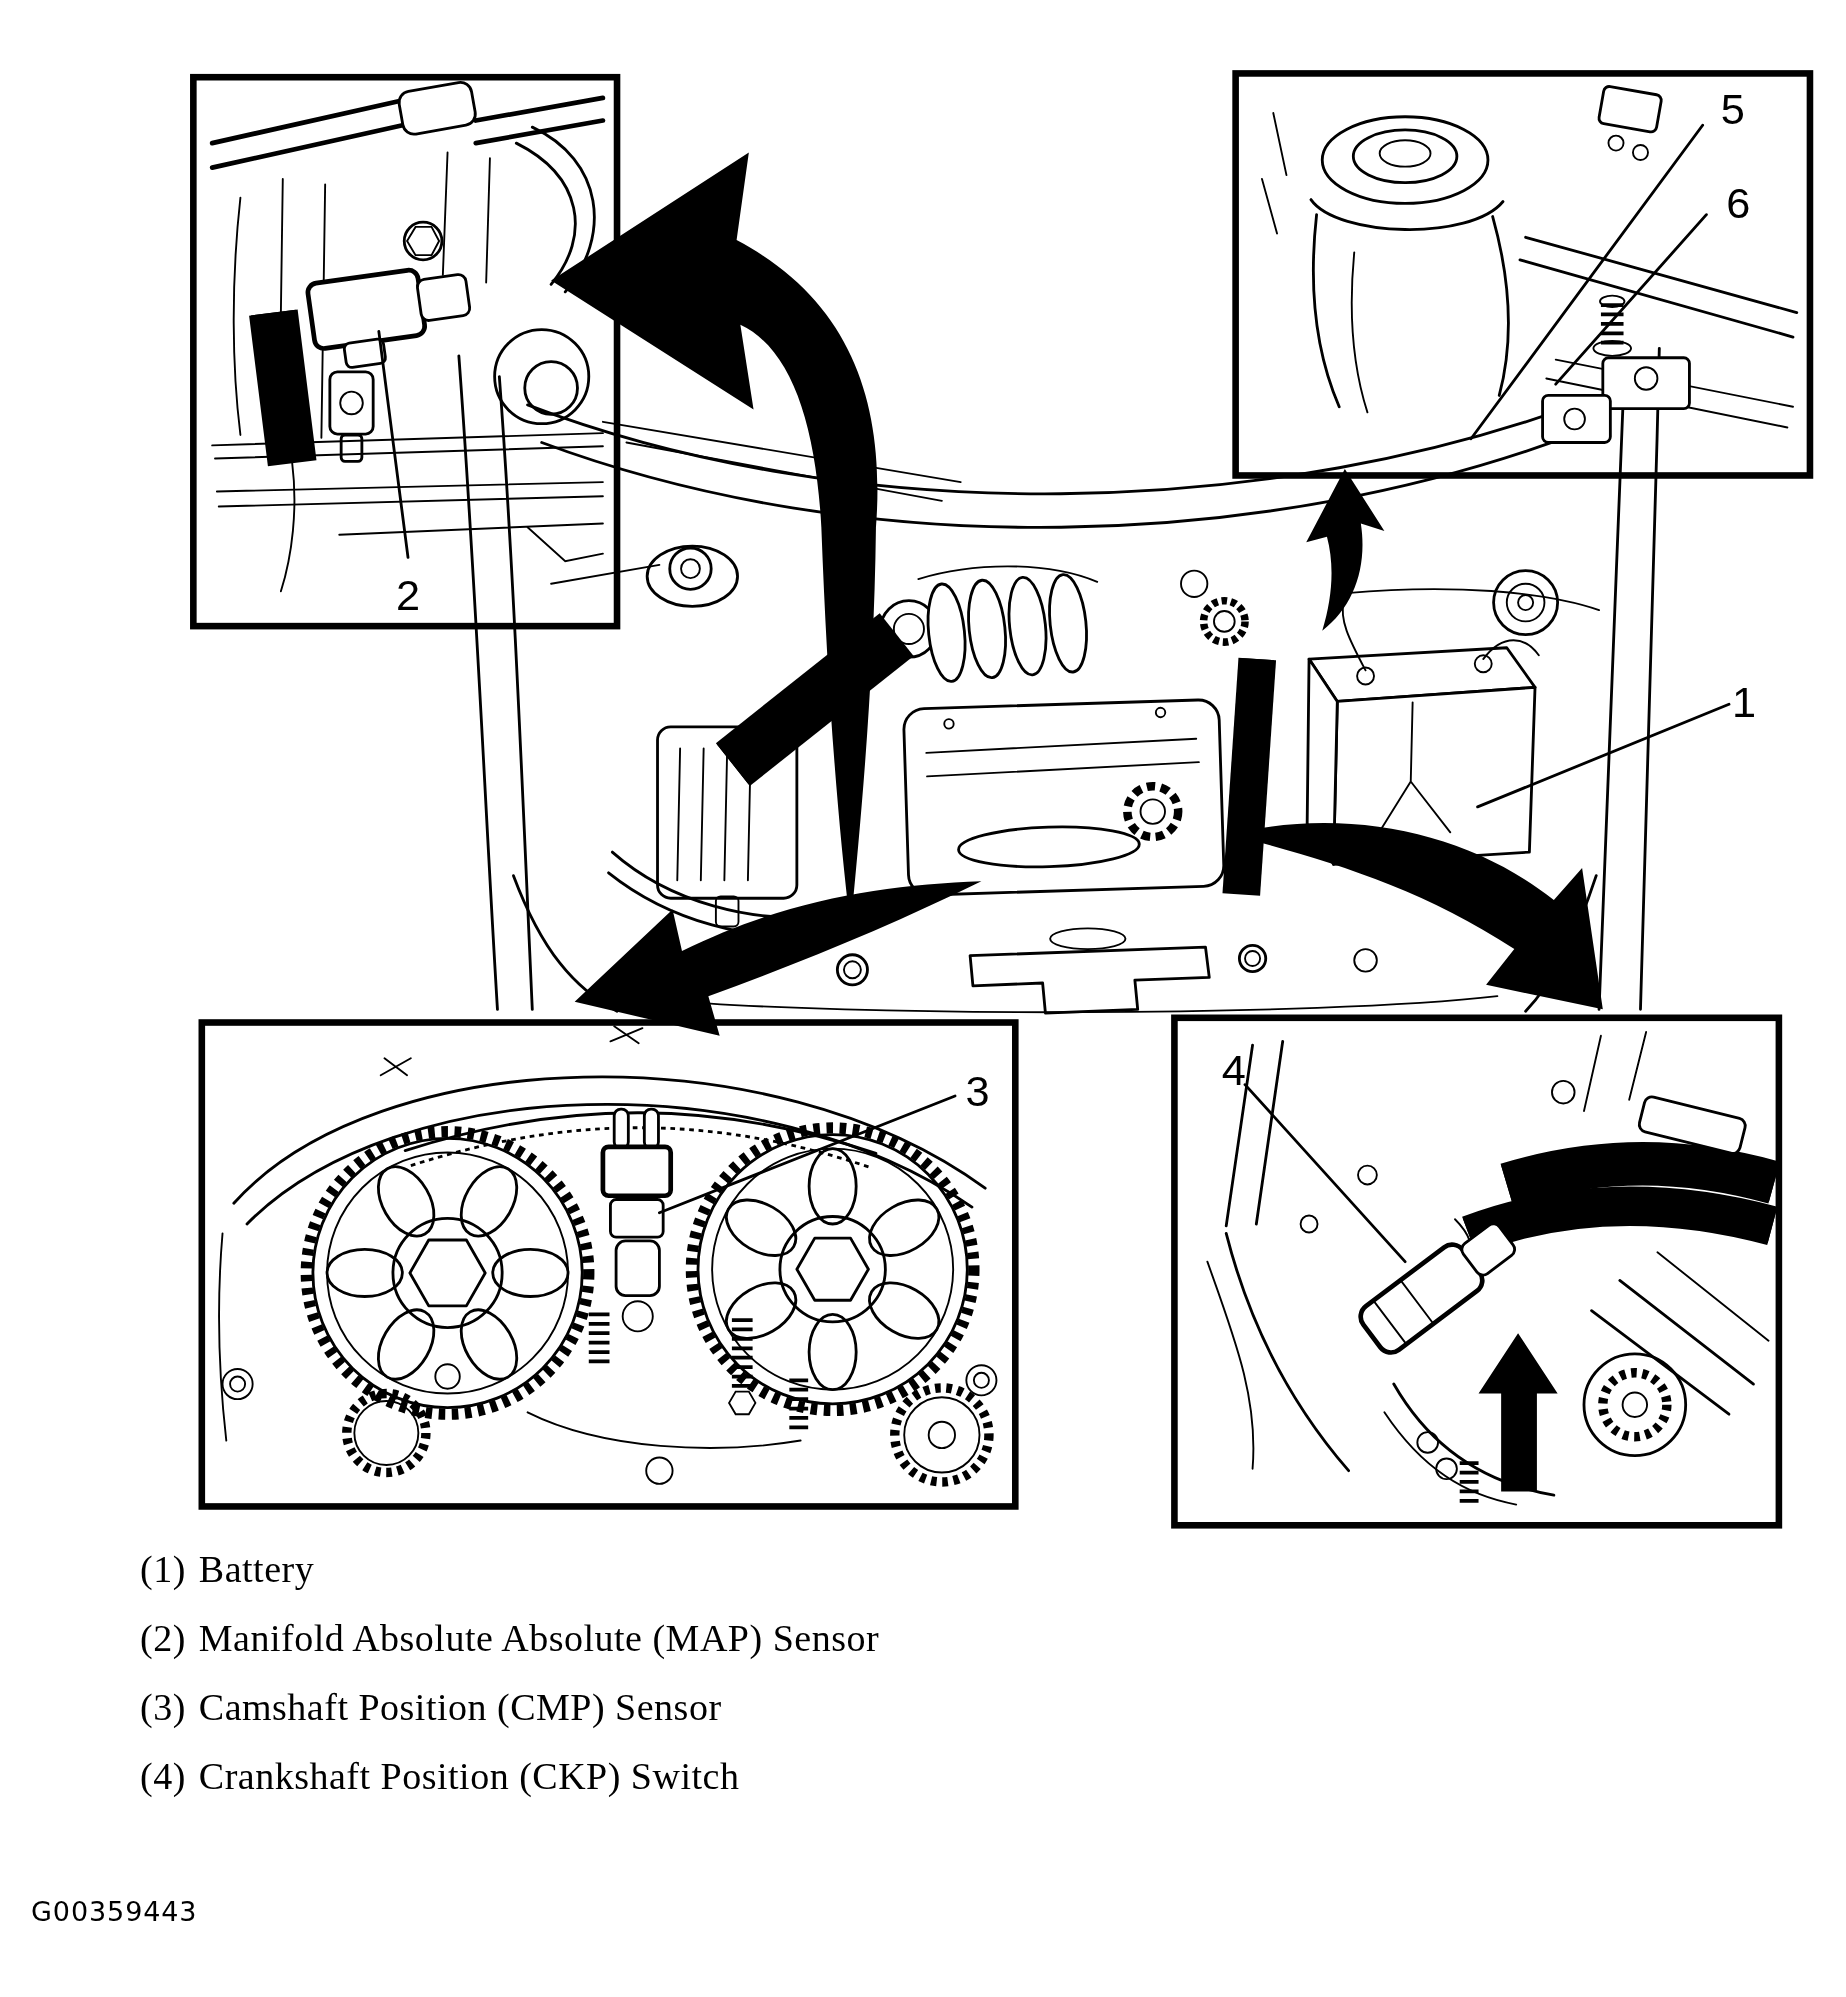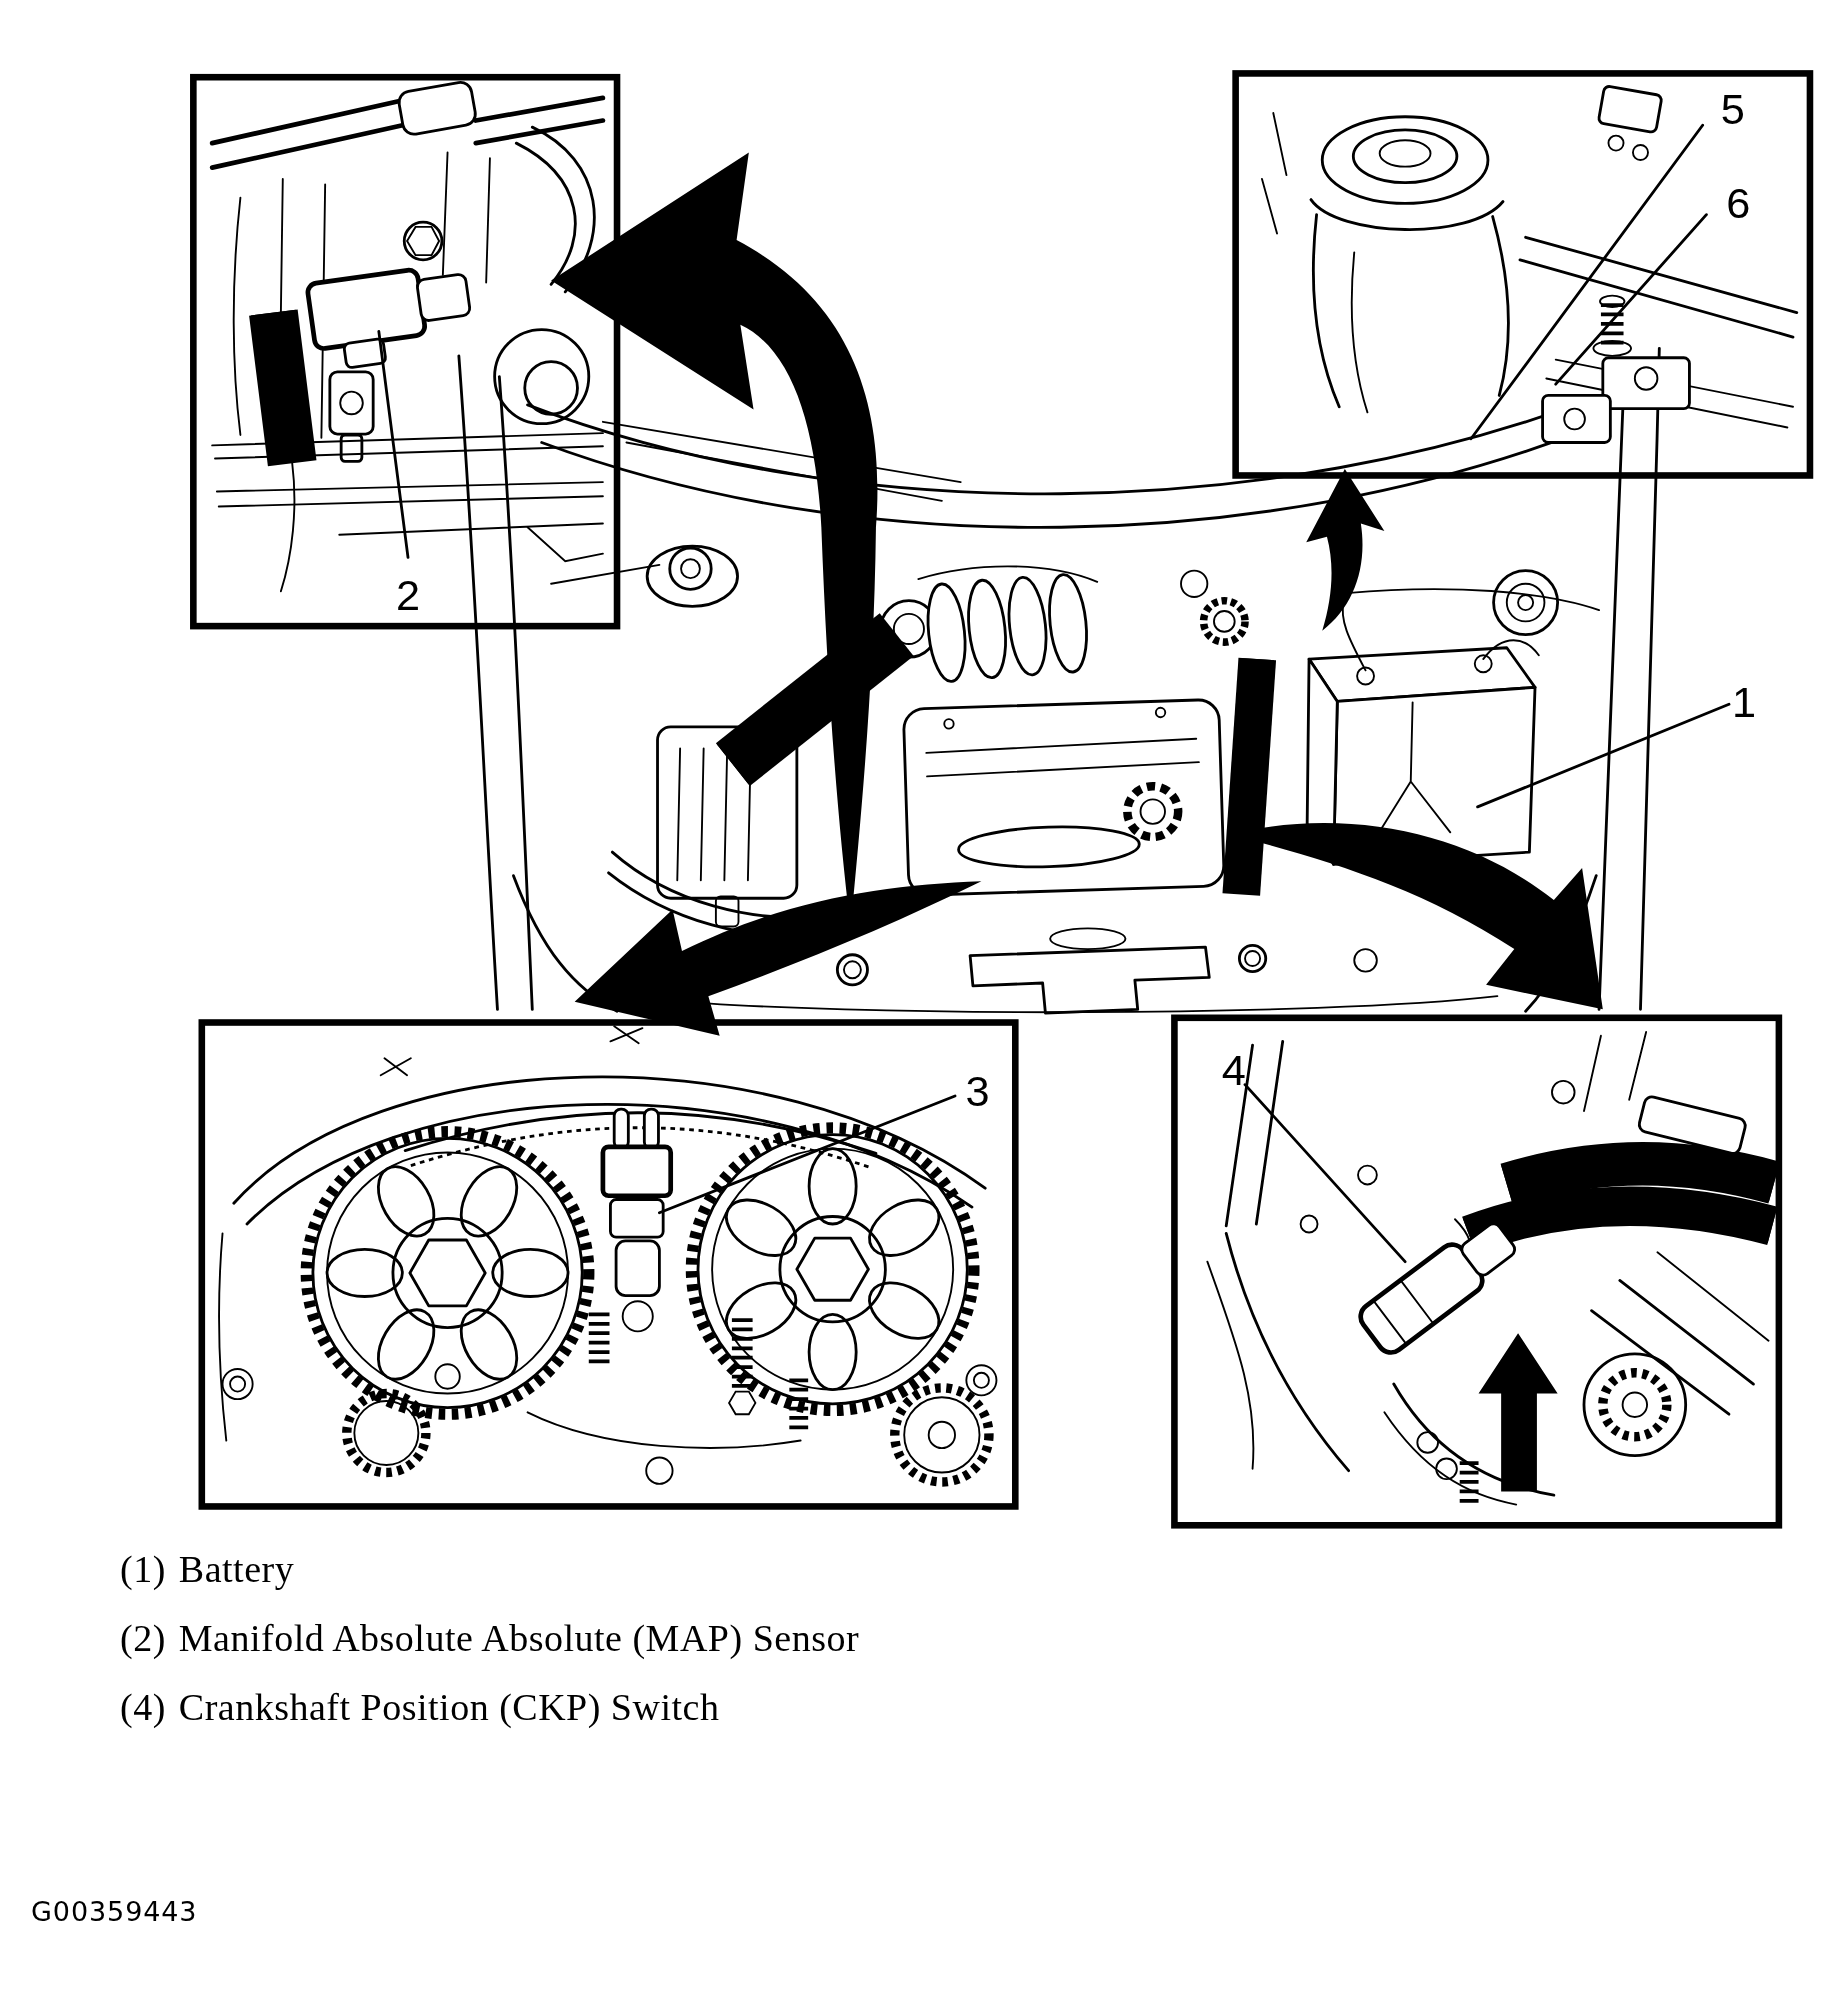--- a/index.html
+++ b/index.html
@@ -10,21 +10,21 @@
   .ln{fill:none;stroke:#000;stroke-width:3;stroke-linecap:round;stroke-linejoin:round;}
   .ln2{fill:none;stroke:#000;stroke-width:2;stroke-linecap:round;}
   .thk{fill:none;stroke:#000;stroke-width:5;stroke-linecap:round;stroke-linejoin:round;}
   .wh{fill:#ffffff;stroke:#000;stroke-width:3;stroke-linejoin:round;}
   .wh5{fill:#ffffff;stroke:#000;stroke-width:5;stroke-linejoin:round;}
   .blk{fill:#000;stroke:none;}
   .frame{fill:none;stroke:#000;stroke-width:7;}
   .rib{fill:none;stroke:#000;stroke-linecap:butt;}
   .callout{font-family:"Liberation Sans", sans-serif;font-size:46px;fill:#000;}
   
-  .legend{position:absolute;left:120px;top:1535px;font-family:Liberation Serif, serif;}
+  .legend{position:absolute;left:140px;top:1535px;font-family:Liberation Serif, serif;}
   .legend-row{font-size:38px;line-height:69px;white-space:nowrap;letter-spacing:0.5px;}
   .legend-num{display:inline-block;margin-right:13px;}
   .fig-code{position:absolute;left:31px;top:1896px;font-family:"DejaVu Sans", sans-serif;
             font-size:27px;letter-spacing:0.9px;}
 </style>
 </head>
 <body>
 
 <div class="page">
 
@@ -381,19 +381,22 @@
 </svg>
 
   <div class="legend">
     <div class="legend-row">
       <span class="legend-num">(1)</span><span>Battery</span>
     </div>
     <div class="legend-row">
       <span class="legend-num">(2)</span><span>Manifold Absolute Absolute (MAP) Sensor</span>
     </div>
     <div class="legend-row">
+      <span class="legend-num">(3)</span><span>Camshaft Position (CMP) Sensor</span>
+    </div>
+    <div class="legend-row">
       <span class="legend-num">(4)</span><span>Crankshaft Position (CKP) Switch</span>
     </div>
   </div>
 
   <div class="fig-code">G00359443</div>
 </div>
 
 
 </body></html>

